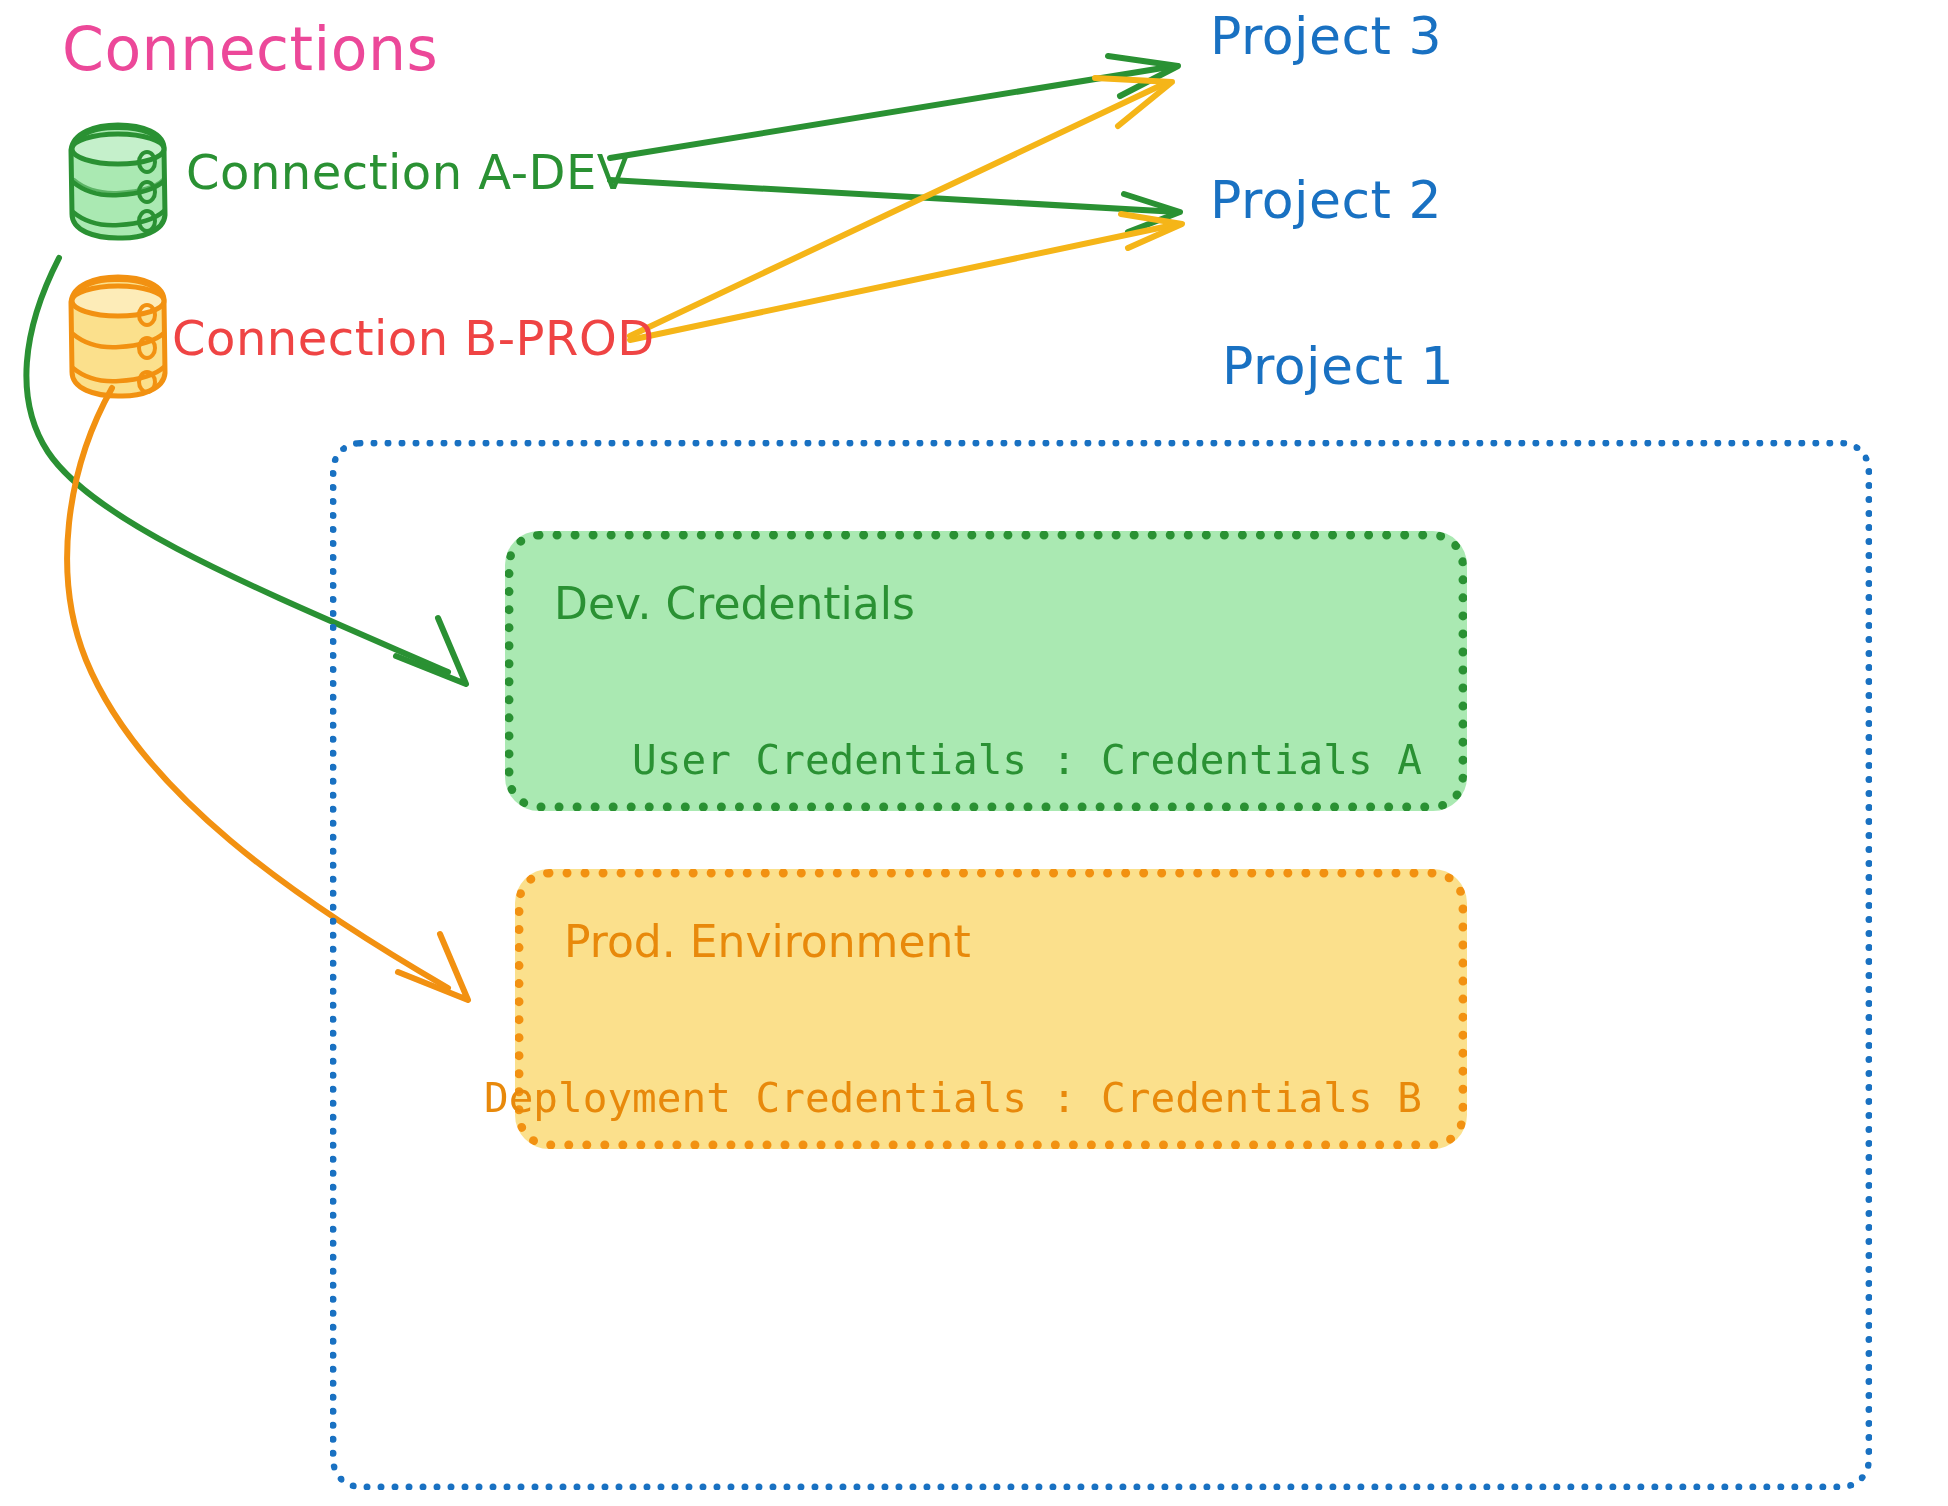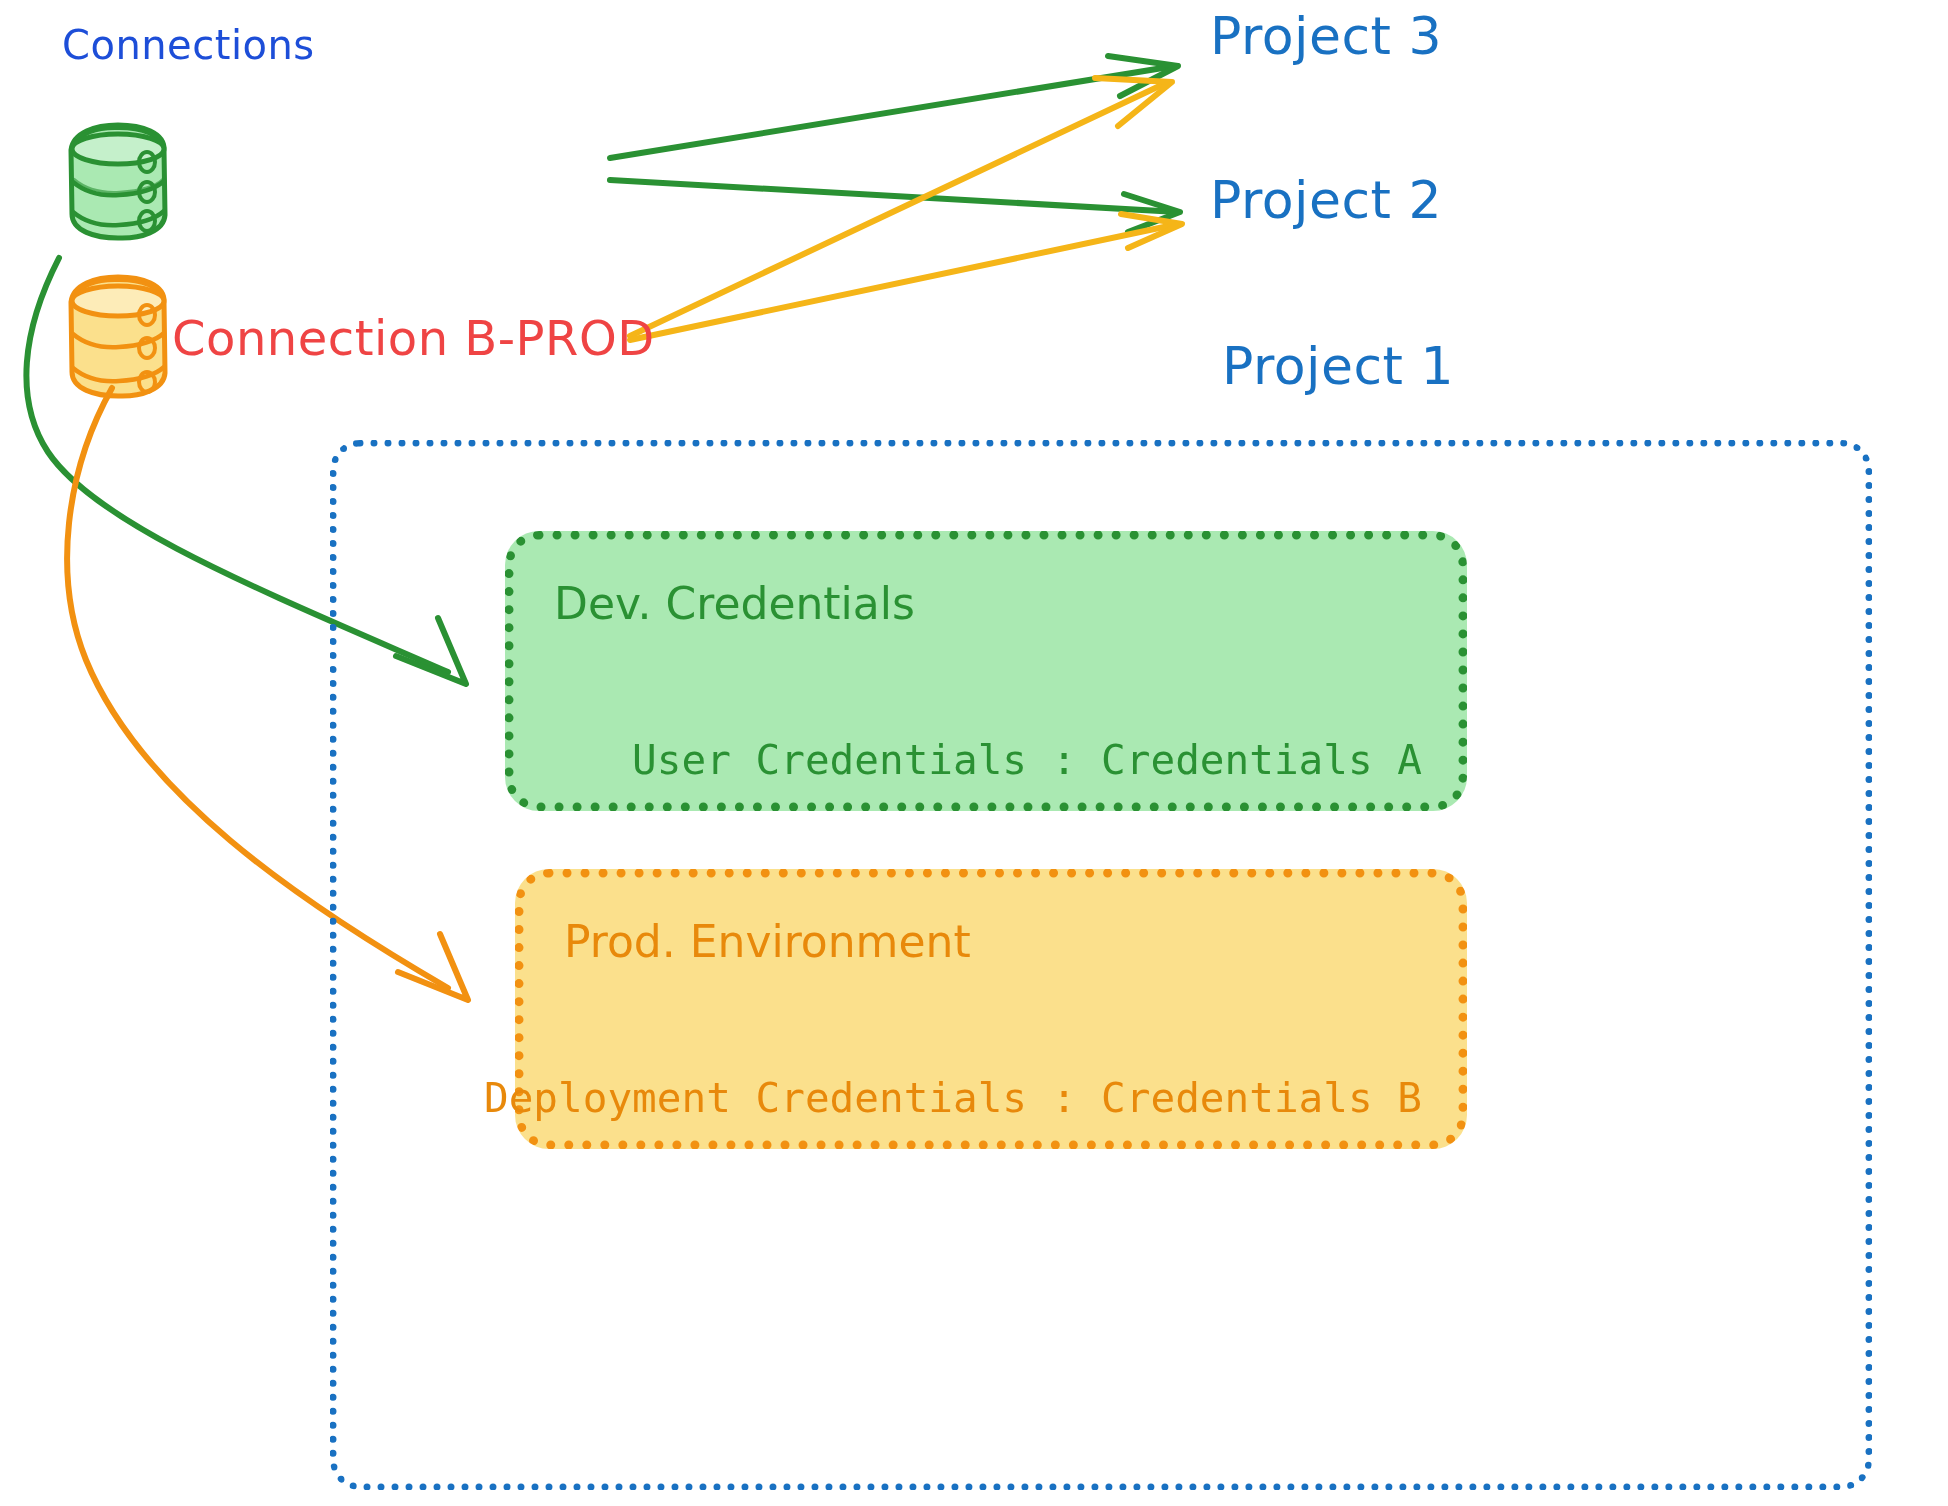--- a/index.html
+++ b/index.html
@@ -20,23 +20,23 @@
   .hand {
     position: absolute;
     font-family: "DejaVu Sans", sans-serif;
     font-weight: 400;
     white-space: nowrap;
     letter-spacing: 0.5px;
   }
 
   #title-connections {
     left: 62px;
-    top: 22px;
-    font-size: 40px;
-    color: #1d4ed8;
+    top: 14px;
+    font-size: 60px;
+    color: #ec4899;
     font-weight: 400;
   }
 
   .conn-label {
     font-size: 48px;
   }
   #label-conn-a { left: 186px; top: 144px; color: #2a9133; }
   #label-conn-b { left: 172px; top: 310px; color: #ef4444; }
 
   .project-label {
@@ -185,20 +185,21 @@
 
     <g>
       <path d="M112 388 C66 470 52 576 86 660 C140 792 296 900 448 988" fill="none" stroke="#f29111" stroke-width="6" stroke-linecap="round"></path>
       <polyline points="440,934 468,1000 398,972" fill="none" stroke="#f29111" stroke-width="6" stroke-linecap="round" stroke-linejoin="round"></polyline>
     </g>
 
   </svg>
 
   <div class="hand" id="title-connections">Connections</div>
 
+  <div class="hand conn-label" id="label-conn-a">Connection A-DEV</div>
 
   <div class="hand conn-label" id="label-conn-b">Connection B-PROD</div>
 
   <div class="hand project-label" id="label-project-3">Project 3</div>
 
   <div class="hand project-label" id="label-project-2">Project 2</div>
 
   <div class="hand project-label" id="label-project-1">Project 1</div>
 
   <div id="project1-container">

